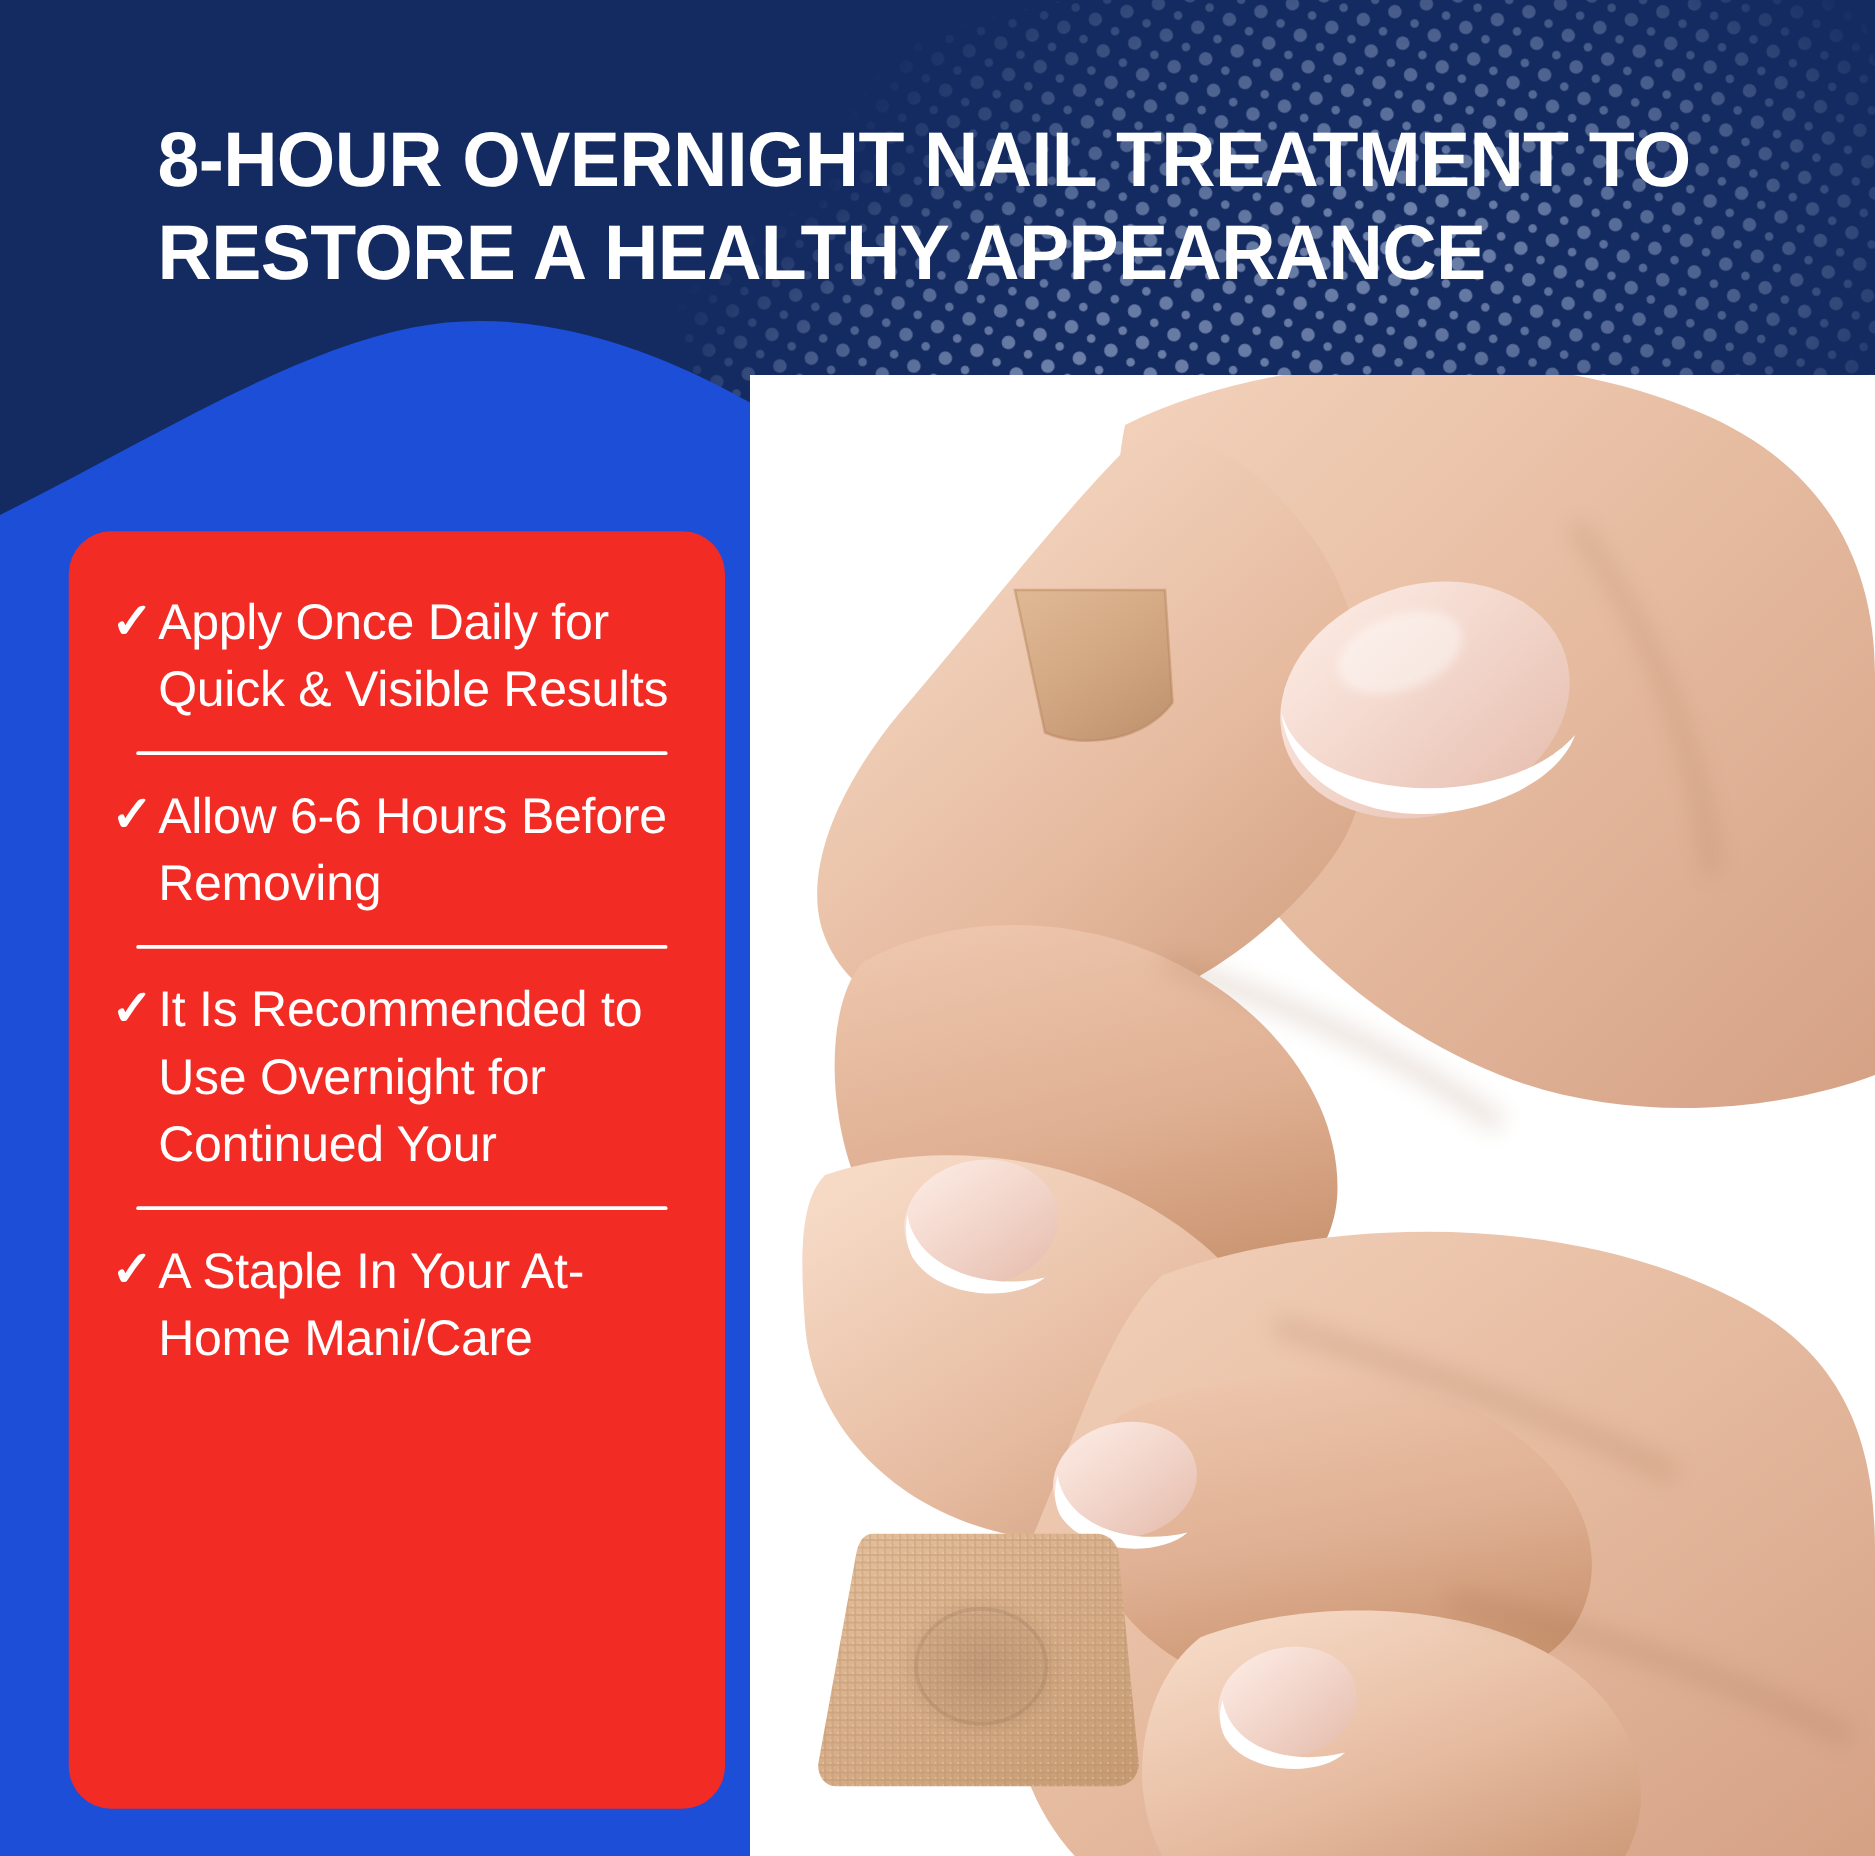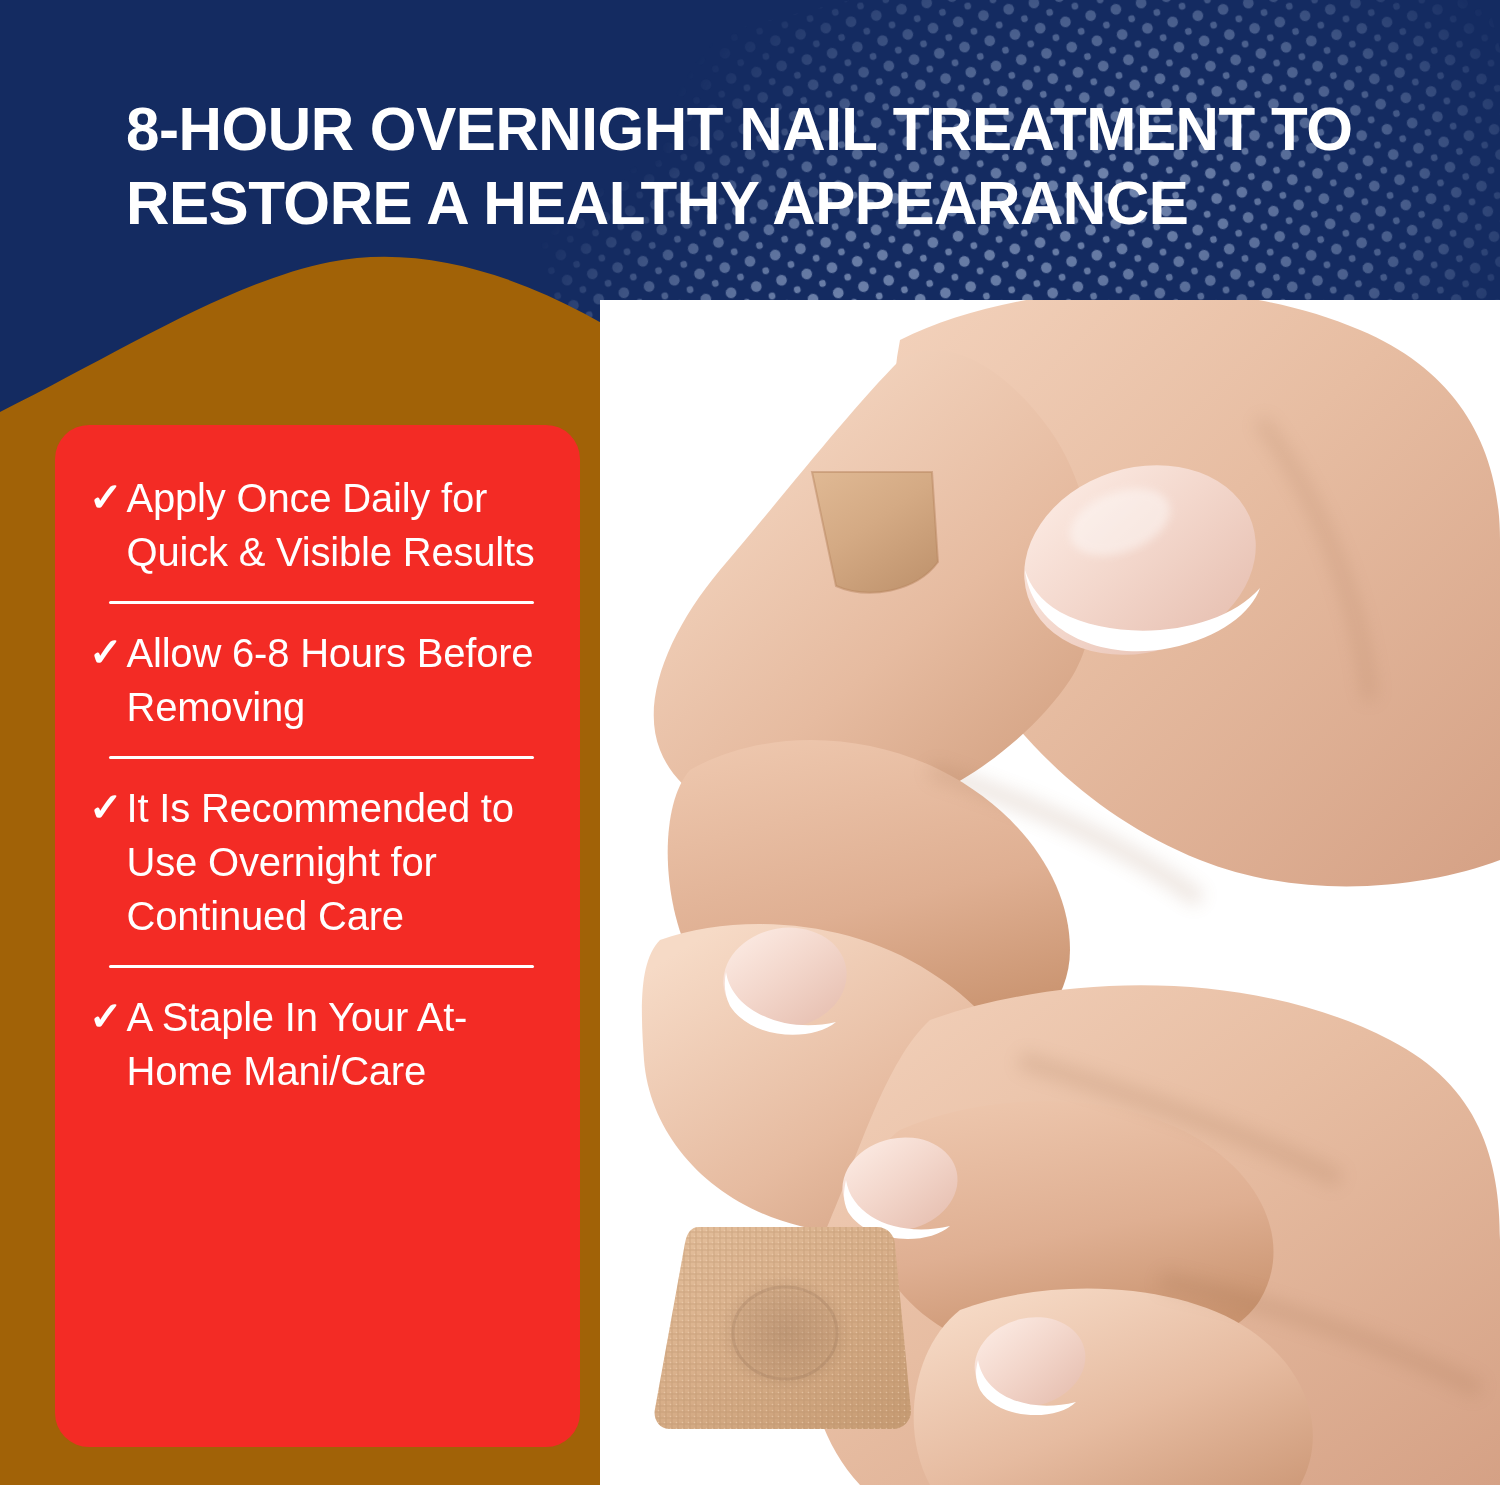--- a/index.html
+++ b/index.html
@@ -5,21 +5,21 @@
   html, body {
     margin: 0;
     padding: 0;
     background: #ffffff;
   }
   #page {
     position: relative;
     width: 1500px;
     height: 1485px;
     overflow: hidden;
-    background: #a16207;
+    background: #1d4ed8;
     font-family: "Liberation Sans", sans-serif;
   }
 
   
   #header-bg {
     position: absolute;
     left: 0; top: 0;
     width: 1500px; height: 560px;
   }
   #header-bg svg { display: block; width: 1500px; height: 560px; }
@@ -289,28 +289,28 @@
 
     <div class="benefit">
       <span class="check">✓</span>
       <span class="btext">Apply Once Daily for Quick &amp; Visible Results</span>
     </div>
 
     <div class="benefit-divider"></div>
 
     <div class="benefit">
       <span class="check">✓</span>
-      <span class="btext">Allow 6-8 Hours Before Removing</span>
+      <span class="btext">Allow 6-6 Hours Before Removing</span>
     </div>
 
     <div class="benefit-divider"></div>
 
     <div class="benefit">
       <span class="check">✓</span>
-      <span class="btext">It Is Recommended to Use Overnight for Continued Care</span>
+      <span class="btext">It Is Recommended to Use Overnight for Continued Your</span>
     </div>
 
     <div class="benefit-divider"></div>
 
     <div class="benefit">
       <span class="check">✓</span>
       <span class="btext">A Staple In Your At-Home Mani/Care</span>
     </div>
 
   </div>

